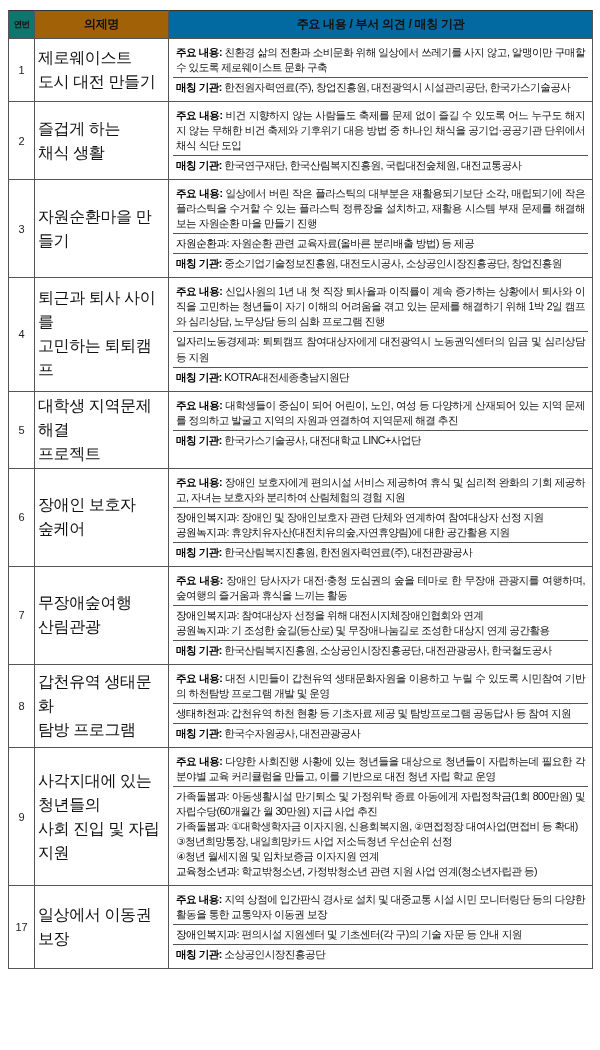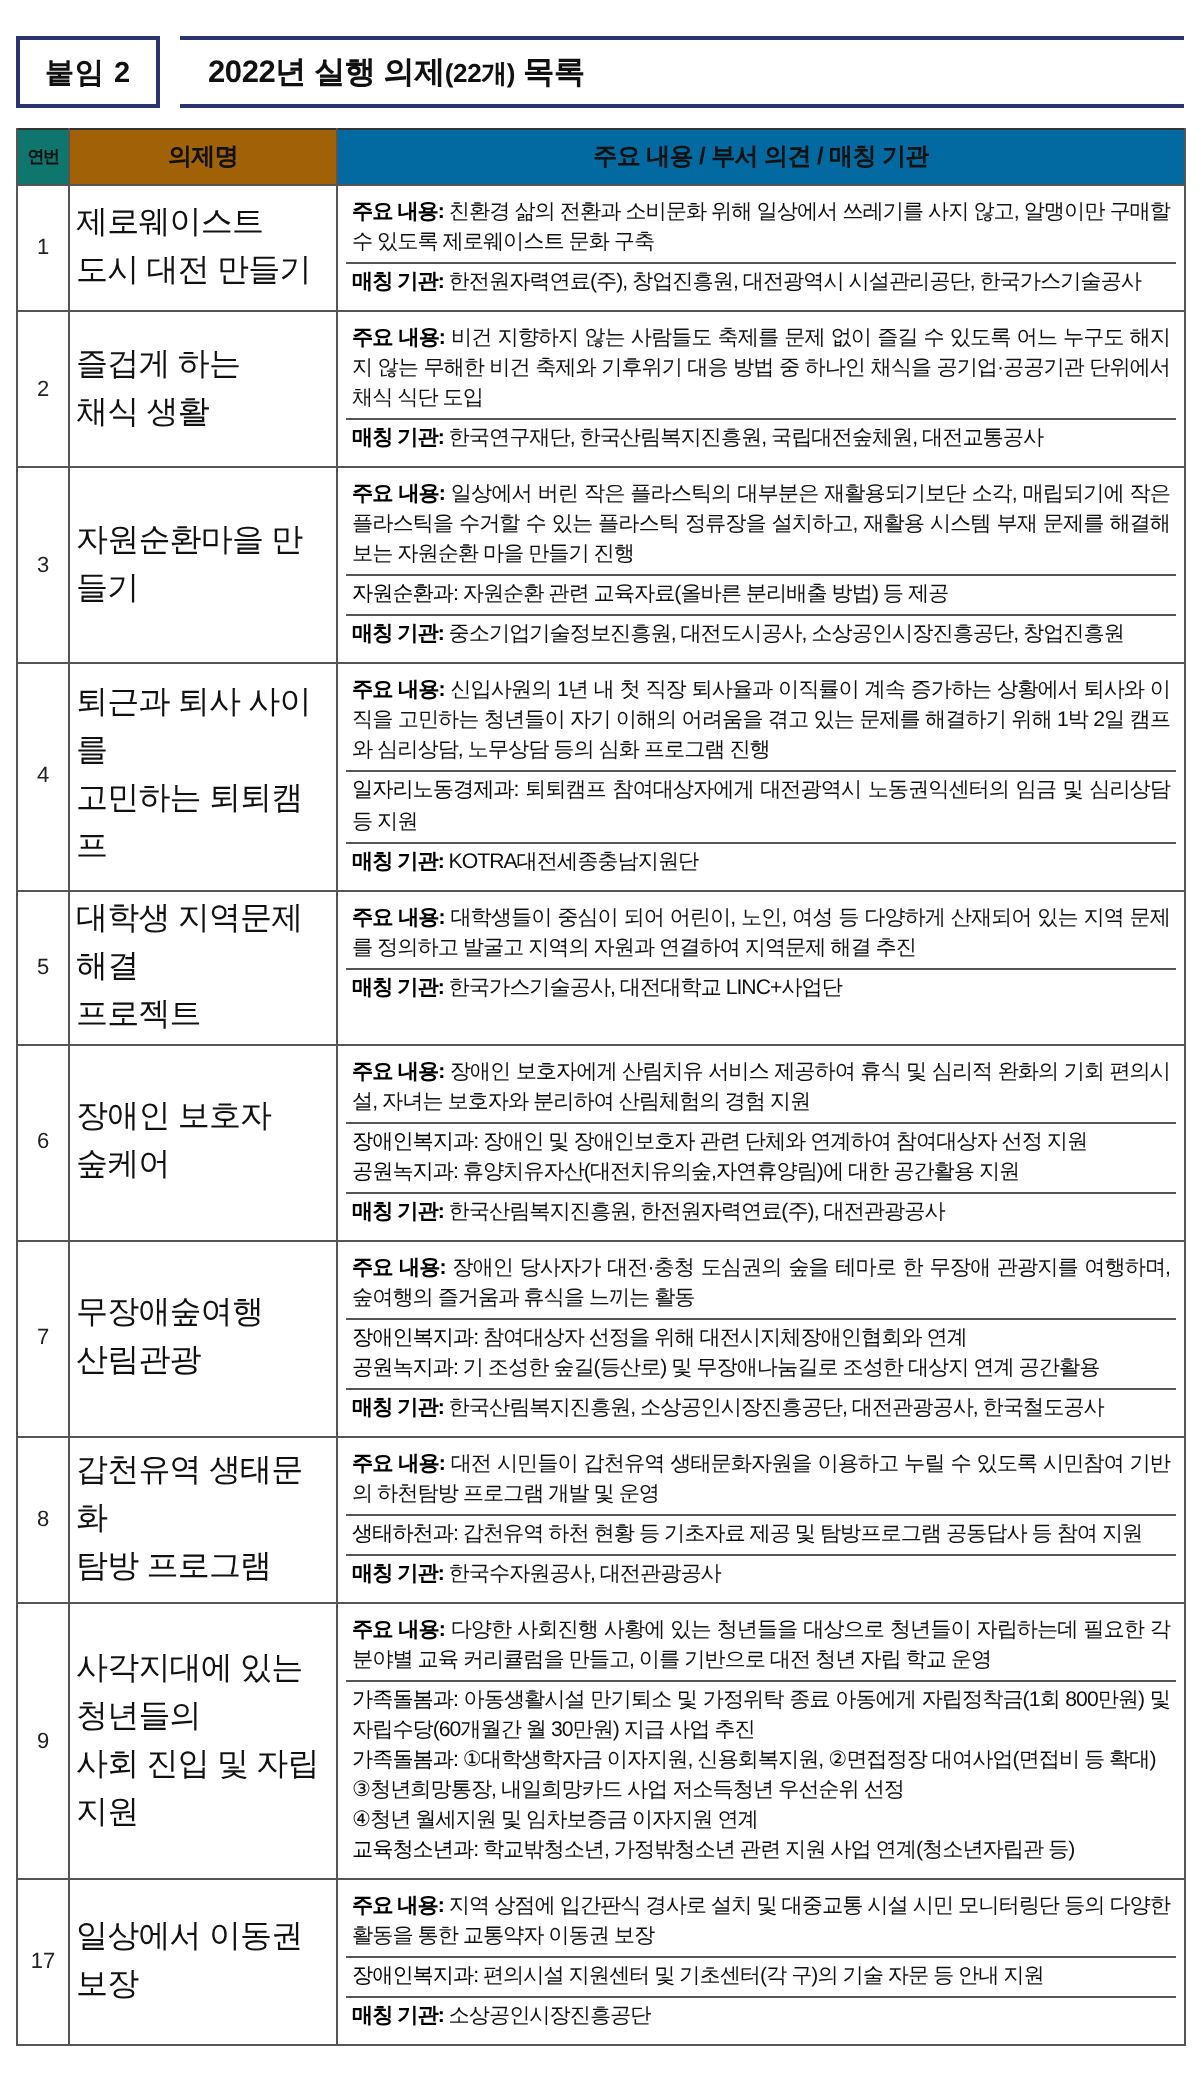--- a/index.html
+++ b/index.html
@@ -146,28 +146,20 @@
 
   
   tbody tr.agenda-row > td { border-top: 1.4px solid #444; }
   tbody tr.agenda-row:first-child > td { border-top: 1px solid #555; }
 </style>
 </head>
 <body>
 
 <div class="page">
 
-  <div class="doc-header">
-    <div class="attach-badge" style="border-color: rgb(43, 52, 112);">붙임 2</div>
-    <div class="title-wrap" style="border-top-color: rgb(43, 52, 112); border-bottom-color: rgb(43, 52, 112);">
-      <div class="doc-title">
-        <span>2022년 실행 의제</span><span class="paren">(22개)</span><span> 목록</span>
-      </div>
-    </div>
-  </div>
 
   <table class="agenda-table">
     <colgroup>
       <col class="c-no">
       <col class="c-name">
       <col class="c-body">
     </colgroup>
     <thead>
       <tr>
         <th class="th-no" style="background: #0f766e;">연번</th>
@@ -268,21 +260,21 @@
         </tr>
         <tr class="agenda-row">
           <td class="cell-no">6</td>
           <td class="cell-name">
             <div>장애인 보호자</div>
             <div>숲케어</div>
           </td>
           <td class="cell-body">
             <div class="body-stack">
               <div class="body-seg grow">
-                <div class="seg-line"><span class="seg-label">주요 내용: </span><span>장애인 보호자에게 산림치유 서비스 제공하여 휴식 및 심리적 완화의 기회 편의시설, 자녀는 보호자와 분리하여 산림체험의 경험 지원</span></div>
+                <div class="seg-line"><span class="seg-label">주요 내용: </span><span>장애인 보호자에게 편의시설 서비스 제공하여 휴식 및 심리적 완화의 기회 제공하고, 자녀는 보호자와 분리하여 산림체험의 경험 지원</span></div>
               </div>
               <div class="body-seg">
                 <div class="seg-line"><span class="seg-label plain">장애인복지과: </span><span>장애인 및 장애인보호자 관련 단체와 연계하여 참여대상자 선정 지원</span></div>
                 <div class="seg-line"><span class="seg-label plain">공원녹지과: </span><span>휴양치유자산(대전치유의숲,자연휴양림)에 대한 공간활용 지원</span></div>
               </div>
               <div class="body-seg">
                 <div class="seg-line"><span class="seg-label">매칭 기관: </span><span>한국산림복지진흥원, 한전원자력연료(주), 대전관광공사</span></div>
               </div>
             </div>
           </td>

